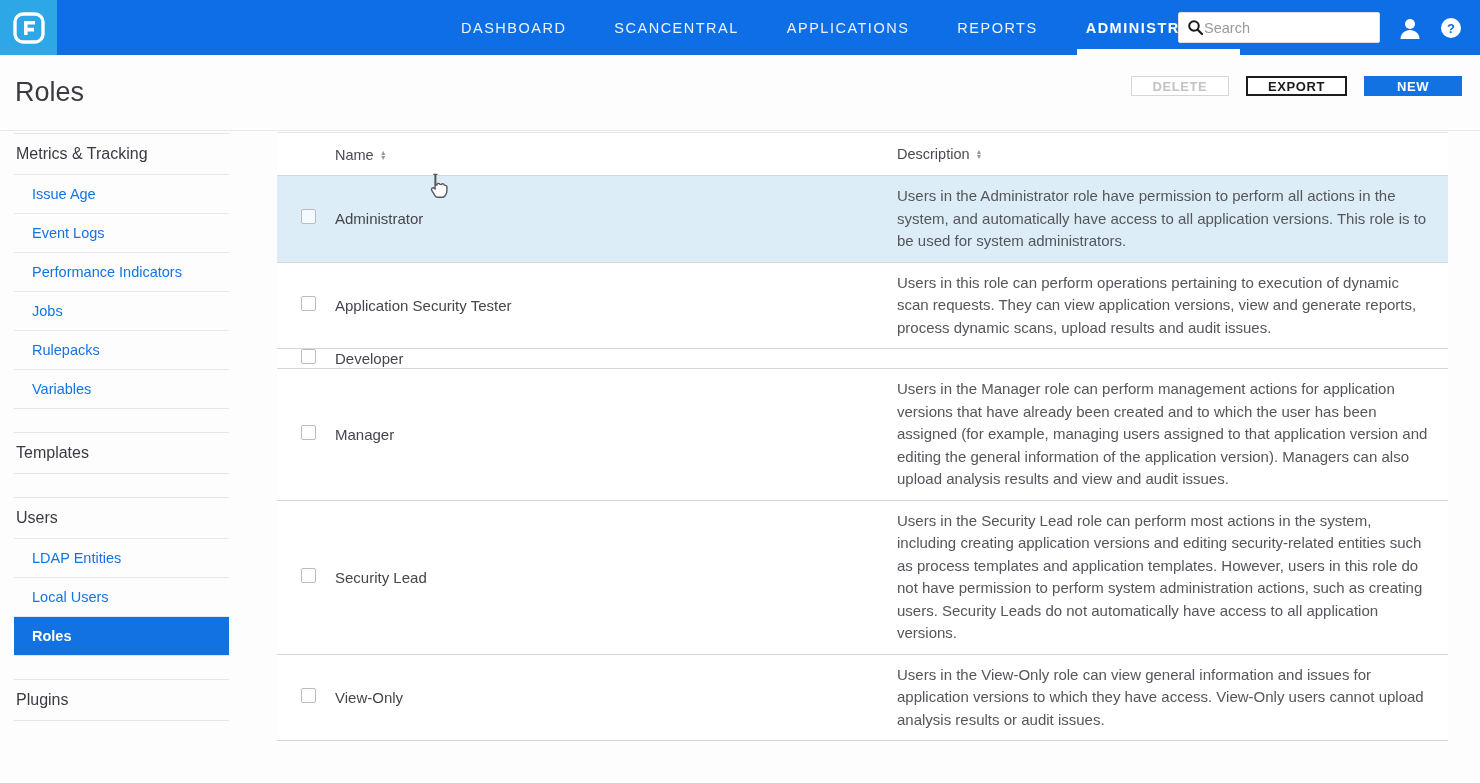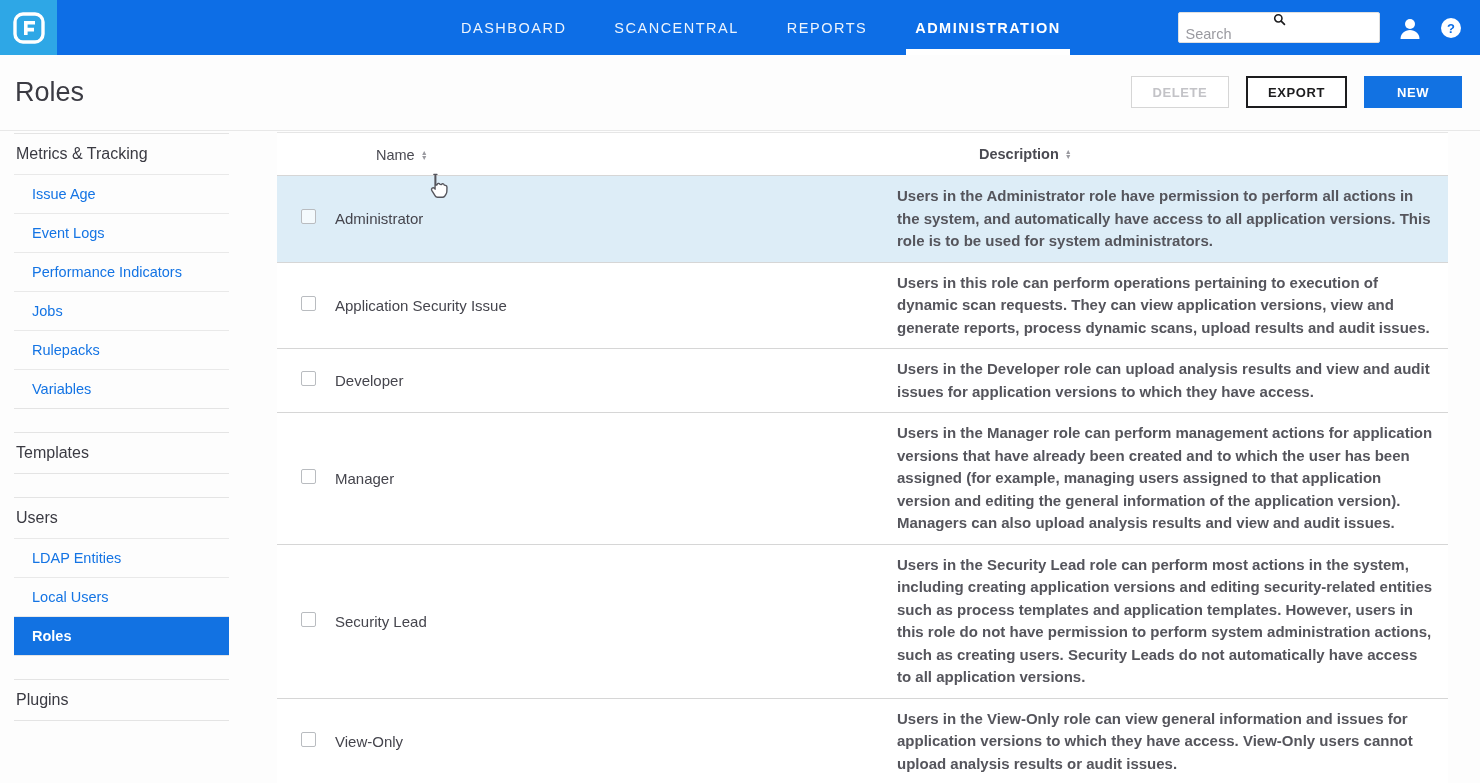--- a/index.html
+++ b/index.html
@@ -14,58 +14,58 @@
   .nav-menu { display:flex; align-items:center; height:69px; margin-left:380px; }
   .nav-item { position:relative; height:55px; display:flex; align-items:center;
     padding:0 13px; margin:0 11px; color:rgba(255,255,255,.92); font-size:14.5px;
     letter-spacing:1.5px; cursor:pointer; white-space:nowrap; }
   .nav-item.active { color:#fff; font-weight:bold; }
   .nav-item.active::after { content:""; position:absolute; left:4px; right:4px;
     bottom:-7px; height:13px; background:#ffffff; }
   .nav-right { position:absolute; right:18px; top:0; height:55px; display:flex;
     align-items:center; gap:17px; }
   .searchbox { width:202px; height:31px; background:#fff; border:1px solid #e0e0e0;
-    border-radius:2px; display:flex; align-items:center; padding:0 16px;flex-direction:column; }
+    border-radius:2px; display:flex; align-items:center; padding:0 8px; }
   .searchbox input { border:none; outline:none; flex:1; font-size:14.5px;
     color:#333; font-family:"Liberation Sans", sans-serif; min-width:0; }
   .searchbox input::placeholder { color:#9a9aa0; }
   .icon-btn { display:flex; align-items:center; justify-content:center; cursor:pointer; }
 
   
   .titlebar { position:absolute; top:55px; left:0; width:1480px; height:76px;
     background:#fdfdfd; border-bottom:1px solid #e8e8e8; }
   .page-title { position:absolute; left:15px; top:22px; font-size:27px;
     font-weight:400; color:#3b3b43; }
   .toolbar { position:absolute; right:18px; top:21px; display:flex; gap:17px; }
-  .btn { height:32px; min-width:98px; padding:0 20px; font-size:13px; font-weight:bold;
+  .btn { height:20px; min-width:98px; padding:0 20px; font-size:13px; font-weight:bold;
     letter-spacing:.6px; display:flex; align-items:center; justify-content:center;
     cursor:pointer; background:#fff; font-family:"Liberation Sans", sans-serif; }
   .btn.disabled { border:1px solid #d6d6d6; color:#c3c3c7; cursor:default; }
   .btn.secondary { border:2px solid #1c1c1e; color:#1c1c1e; }
   .btn.primary { background:#1272e2; border:2px solid #1272e2; color:#fff;text-align:right; }
 
   
   .sidebar { position:absolute; left:14px; top:133px; width:215px; }
   .side-group { margin-bottom:23px; border-bottom:1px solid #e4e4e4; }
   .side-header { border-top:1px solid #e4e4e4; padding:11px 2px 11px 2px;
     font-size:16px; color:#3a3a42; }
   .side-item { border-top:1px solid #e9e9e9; padding:11px 2px 11px 18px;
     font-size:14.5px; color:#1474e4; cursor:pointer; }
   .side-item.selected { background:#1272e2; color:#fff; font-weight:bold; }
 
   
   .table { position:absolute; left:277px; top:132px; width:1171px; background:#fff; }
   .trow { display:flex; border-bottom:1px solid #d6d6d6; align-items:center;
     background:#fff; }
-  .trow.header { height:44px; border-top:1px solid #e6e6e6; cursor:default;gap:41px; }
+  .trow.header { height:44px; border-top:1px solid #e6e6e6; cursor:default; }
   .trow.highlight { background:#ddedf7; }
   .col-check { flex:0 0 58px; padding-left:24px; }
   .col-name { flex:0 0 562px; font-size:15px; color:#45454d; }
   .col-desc { flex:1 1 auto; font-size:15px; color:#55555c; line-height:22.5px;
-    padding:9px 14px 9px 0;font-weight:bold; }
+    padding:9px 14px 9px 0; }
   .hdr-label { font-size:14.5px; color:#4a4a52; display:inline-flex;
     align-items:center; gap:6px; cursor:pointer; }
   .sort-icon { display:inline-flex; flex-direction:column; line-height:5px;
     font-size:7px; color:#9a9aa0; }
   .checkbox { width:15px; height:15px; border:1px solid #b9bcc0; border-radius:2px;
     background:#fff; display:inline-block; cursor:pointer; }
   .trow.highlight .checkbox { background:#f4fafd; }
 
   
   .cursor-hand { position:absolute; left:424px; top:172px; width:26px; height:30px;
@@ -77,20 +77,21 @@
 <div class="navbar">
   <div class="logo-tile">
     <svg width="34" height="34" viewBox="0 0 34 34">
       <rect x="3" y="3" width="28" height="28" rx="8" fill="none" stroke="#ffffff" stroke-width="3.4"></rect>
       <path d="M12 10 h11 v3.6 h-7.4 v3.2 h6.4 v3.6 h-6.4 V24 h-3.6 z" fill="#ffffff"></path>
     </svg>
   </div>
   <div class="nav-menu">
       <div class="nav-item">DASHBOARD</div>
       <div class="nav-item">SCANCENTRAL</div>
+      <div class="nav-item">APPLICATIONS</div>
       <div class="nav-item">REPORTS</div>
       <div class="nav-item active">ADMINISTRATION</div>
     </div>
   <div class="nav-right">
     <div class="searchbox">
       <svg width="17" height="17" viewBox="0 0 20 20">
         <circle cx="8.2" cy="8.2" r="5.6" fill="none" stroke="#1c1c1e" stroke-width="2.4"></circle>
         <line x1="12.6" y1="12.6" x2="17.6" y2="17.6" stroke="#1c1c1e" stroke-width="2.6" stroke-linecap="round"></line>
       </svg>
       <input type="text" placeholder="Search" style="">
@@ -166,27 +167,26 @@
     </div>
   </div>
   <div id="table-body">
       <div class="trow highlight">
         <div class="col-check"><span class="checkbox"></span></div>
         <div class="col-name">Administrator</div>
         <div class="col-desc">Users in the Administrator role have permission to perform all actions in the system, and automatically have access to all application versions. This role is to be used for system administrators.</div>
       </div>
       <div class="trow">
         <div class="col-check"><span class="checkbox"></span></div>
-        <div class="col-name">Application Security Issue</div>
+        <div class="col-name">Application Security Tester</div>
         <div class="col-desc">Users in this role can perform operations pertaining to execution of dynamic scan requests. They can view application versions, view and generate reports, process dynamic scans, upload results and audit issues.</div>
       </div>
       <div class="trow">
         <div class="col-check"><span class="checkbox"></span></div>
         <div class="col-name">Developer</div>
-        <div class="col-desc">Users in the Developer role can upload analysis results and view and audit issues for application versions to which they have access.</div>
       </div>
       <div class="trow">
         <div class="col-check"><span class="checkbox"></span></div>
         <div class="col-name">Manager</div>
         <div class="col-desc">Users in the Manager role can perform management actions for application versions that have already been created and to which the user has been assigned (for example, managing users assigned to that application version and editing the general information of the application version). Managers can also upload analysis results and view and audit issues.</div>
       </div>
       <div class="trow">
         <div class="col-check"><span class="checkbox"></span></div>
         <div class="col-name">Security Lead</div>
         <div class="col-desc">Users in the Security Lead role can perform most actions in the system, including creating application versions and editing security-related entities such as process templates and application templates. However, users in this role do not have permission to perform system administration actions, such as creating users. Security Leads do not automatically have access to all application versions.</div>

